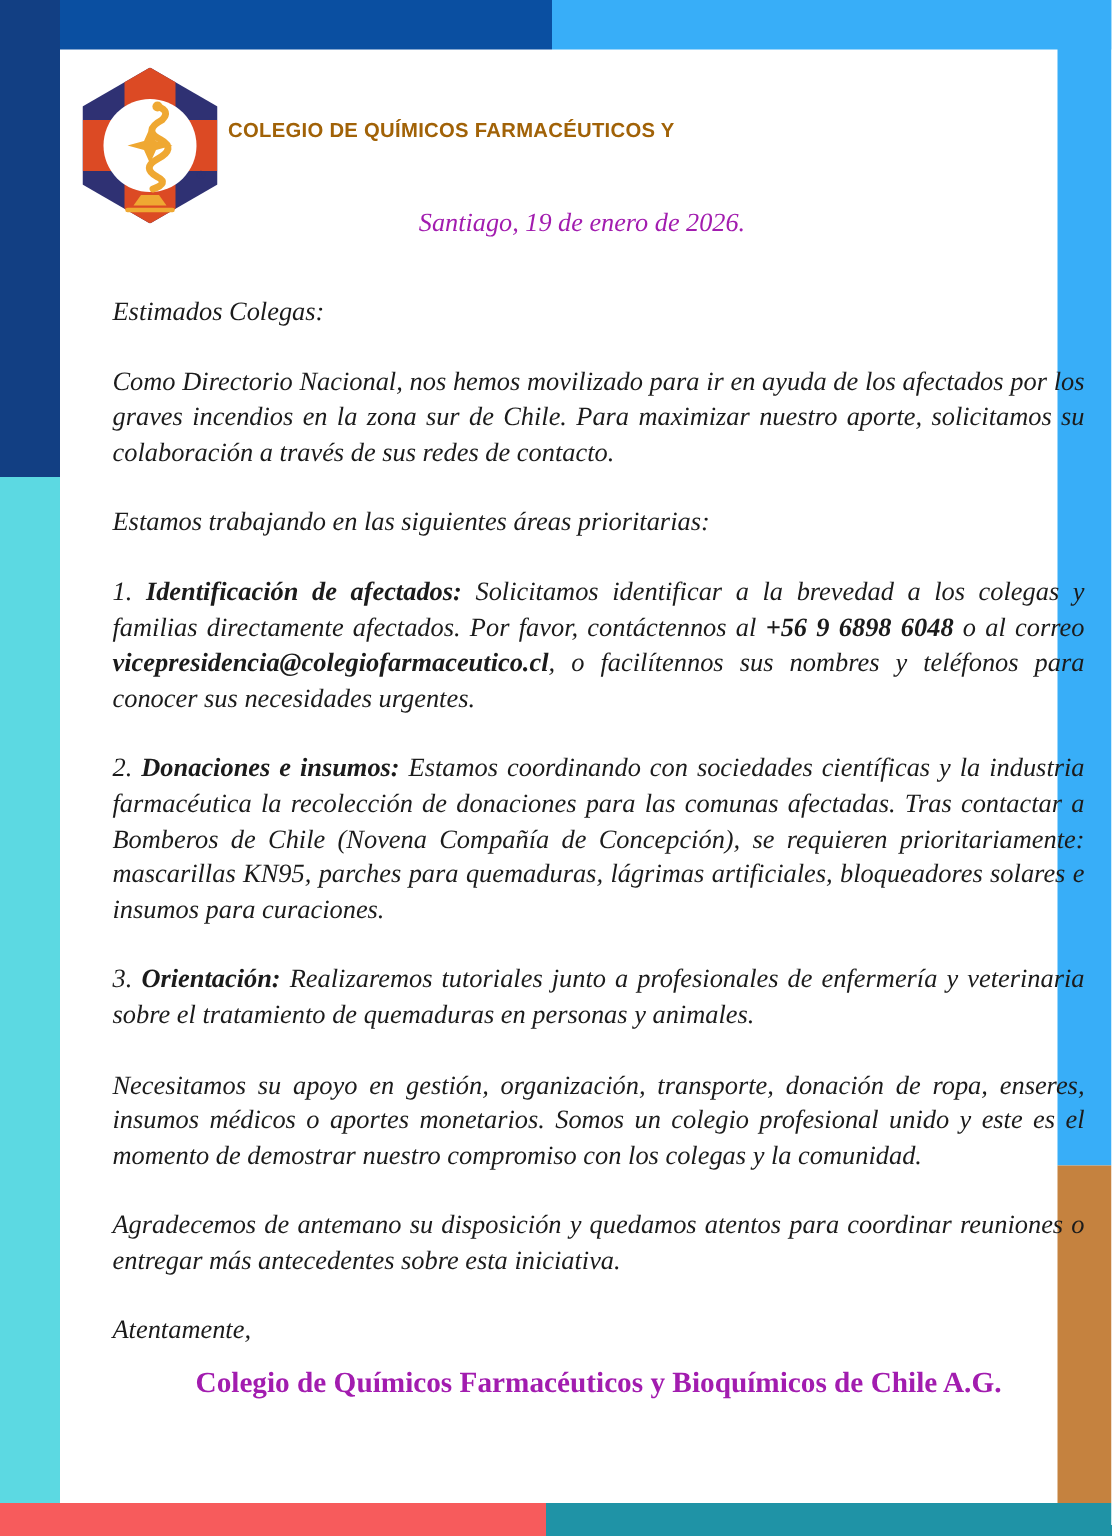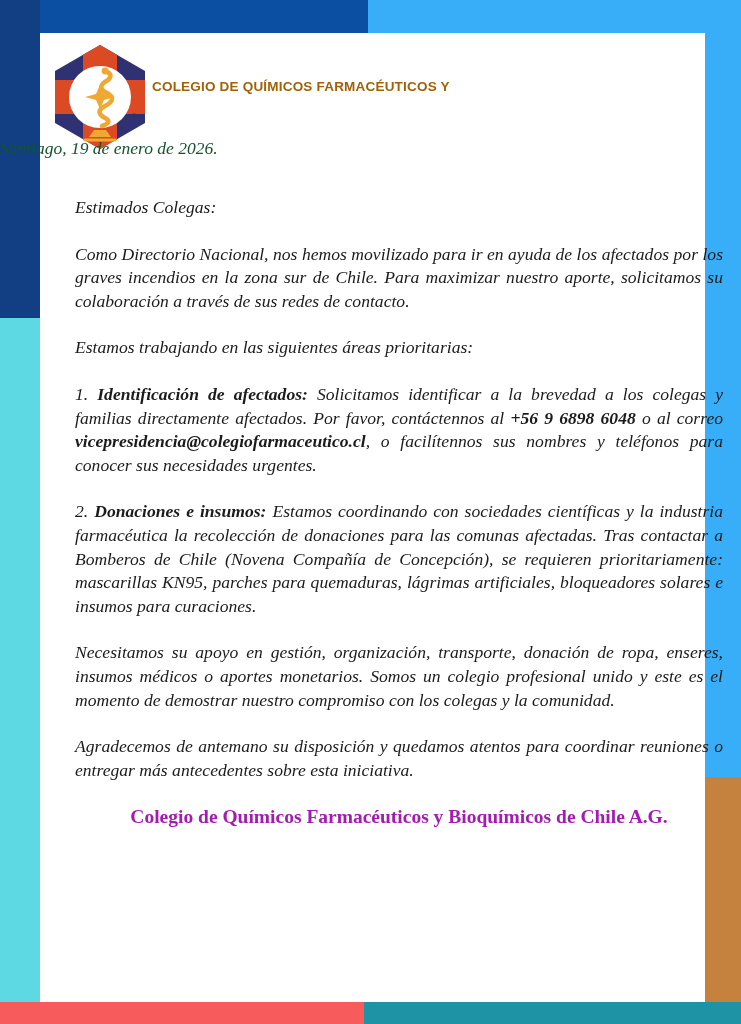--- a/index.html
+++ b/index.html
@@ -17,22 +17,22 @@
   .bar-bottom-red{left:0;top:1002px;width:364px;height:22px;background:#f75b5c;}
   .bar-bottom-teal{left:364px;top:1002px;width:377px;height:22px;background:#1f93a6;}
 
   
   .logo-wrap{position:absolute;left:55px;top:45px;width:90px;height:104px;}
   .reg-mark{position:absolute;left:131px;top:112px;font-family:"Liberation Sans",sans-serif;
             font-size:8px;color:#2f3173;}
   .org-name{position:absolute;left:152px;top:78px;width:300px;
             font-family:"Liberation Sans",sans-serif;font-weight:bold;
             font-size:13.5px;line-height:17px;color:#a16207;letter-spacing:.2px;}
-  .date-line{position:absolute;left:0;top:138px;width:682px;text-align:left;
-             font-style:italic;font-size:17.5px;color:#14532d;}
+  .date-line{position:absolute;left:0;top:138px;width:682px;text-align:center;
+             font-style:italic;font-size:17.5px;color:#a21caf;padding-left:47px;}
 
   
   .letter{position:absolute;left:43px;top:196px;width:648px;
           font-style:italic;font-size:17.6px;line-height:23.6px;color:#1b1b1b;margin-left:32px;}
   .letter p{margin:0 0 23px 0;text-align:justify;}
   .letter p.no-just{text-align:left;}
   .b{font-weight:bold;font-style:italic;}
   .signature{margin-top:12px;text-align:center;font-style:normal;font-weight:bold;
              font-size:19.5px;line-height:24px;color:#a21caf;}
 </style>
@@ -84,20 +84,22 @@
   <p class="no-just">Estimados Colegas:</p>
 
   <p><span>Como Directorio Nacional, nos hemos movilizado para ir en ayuda de los afectados por los graves incendios en la zona sur de Chile. Para maximizar nuestro aporte, solicitamos su colaboración a través de sus redes de contacto.</span></p>
 
   <p class="no-just">Estamos trabajando en las siguientes áreas prioritarias:</p>
 
   <p><span>1. </span><span class="b">Identificación de afectados:</span><span> Solicitamos identificar a la brevedad a los colegas y familias directamente afectados. Por favor, contáctennos al  </span><span class="b">+56 9 6898 6048</span><span> o al correo </span><span class="b">vicepresidencia@colegiofarmaceutico.cl</span><span>, o facilítennos sus nombres y teléfonos para conocer sus necesidades urgentes.</span></p>
 
   <p><span>2. </span><span class="b">Donaciones e insumos:</span><span> Estamos coordinando con sociedades científicas y la industria farmacéutica la recolección de donaciones para las comunas afectadas. Tras contactar a Bomberos de Chile (Novena Compañía de Concepción), se requieren prioritariamente: mascarillas KN95, parches para quemaduras, lágrimas artificiales, bloqueadores solares e insumos para curaciones.</span></p>
 
+  <p><span>3.  </span><span class="b">Orientación:</span><span> Realizaremos tutoriales junto a profesionales de enfermería y veterinaria sobre el tratamiento de quemaduras en personas y animales.</span></p>
 
   <p><span>Necesitamos su apoyo en gestión, organización, transporte, donación de ropa, enseres, insumos médicos o aportes monetarios. Somos un colegio profesional unido y este es el momento de demostrar nuestro compromiso con los colegas y la comunidad.</span></p>
 
   <p><span>Agradecemos de antemano su disposición y quedamos atentos para coordinar reuniones o entregar más antecedentes sobre esta iniciativa.</span></p>
 
+  <p class="no-just" style="margin-bottom:0;">Atentamente,</p>
 
   <div class="signature">Colegio de Químicos Farmacéuticos y Bioquímicos de Chile A.G.</div>
 </div>
 
 </body></html>

